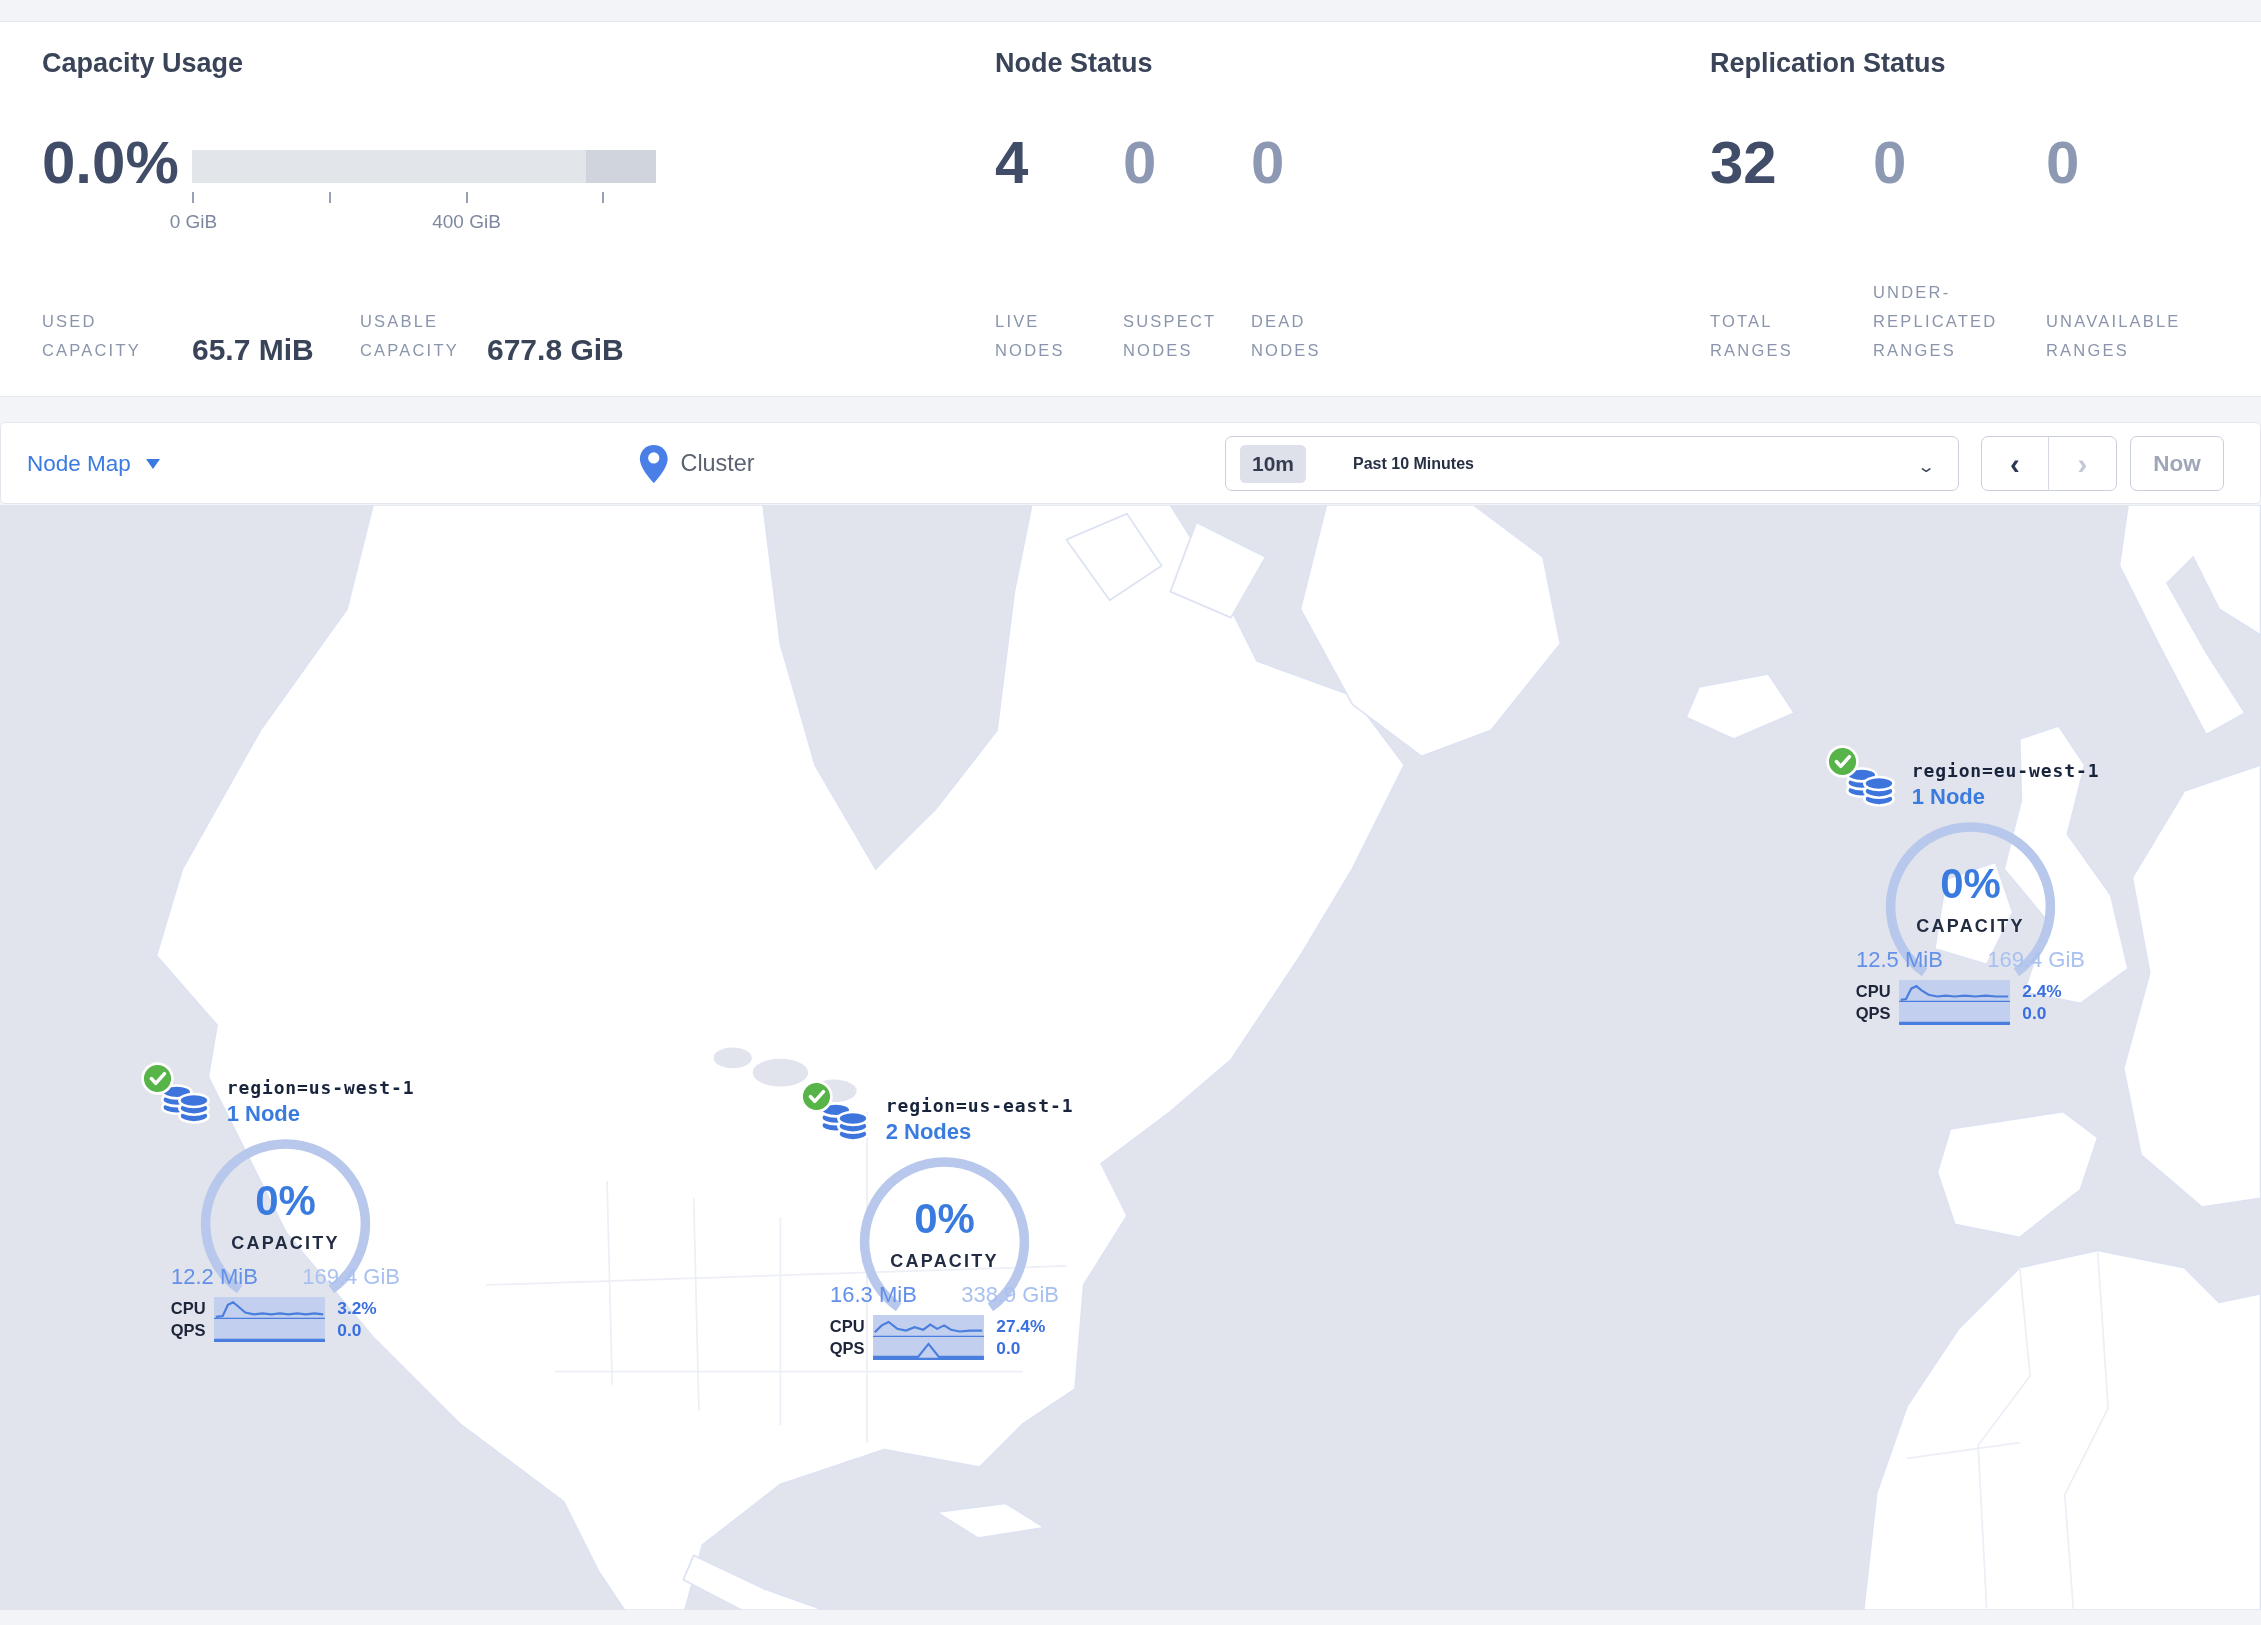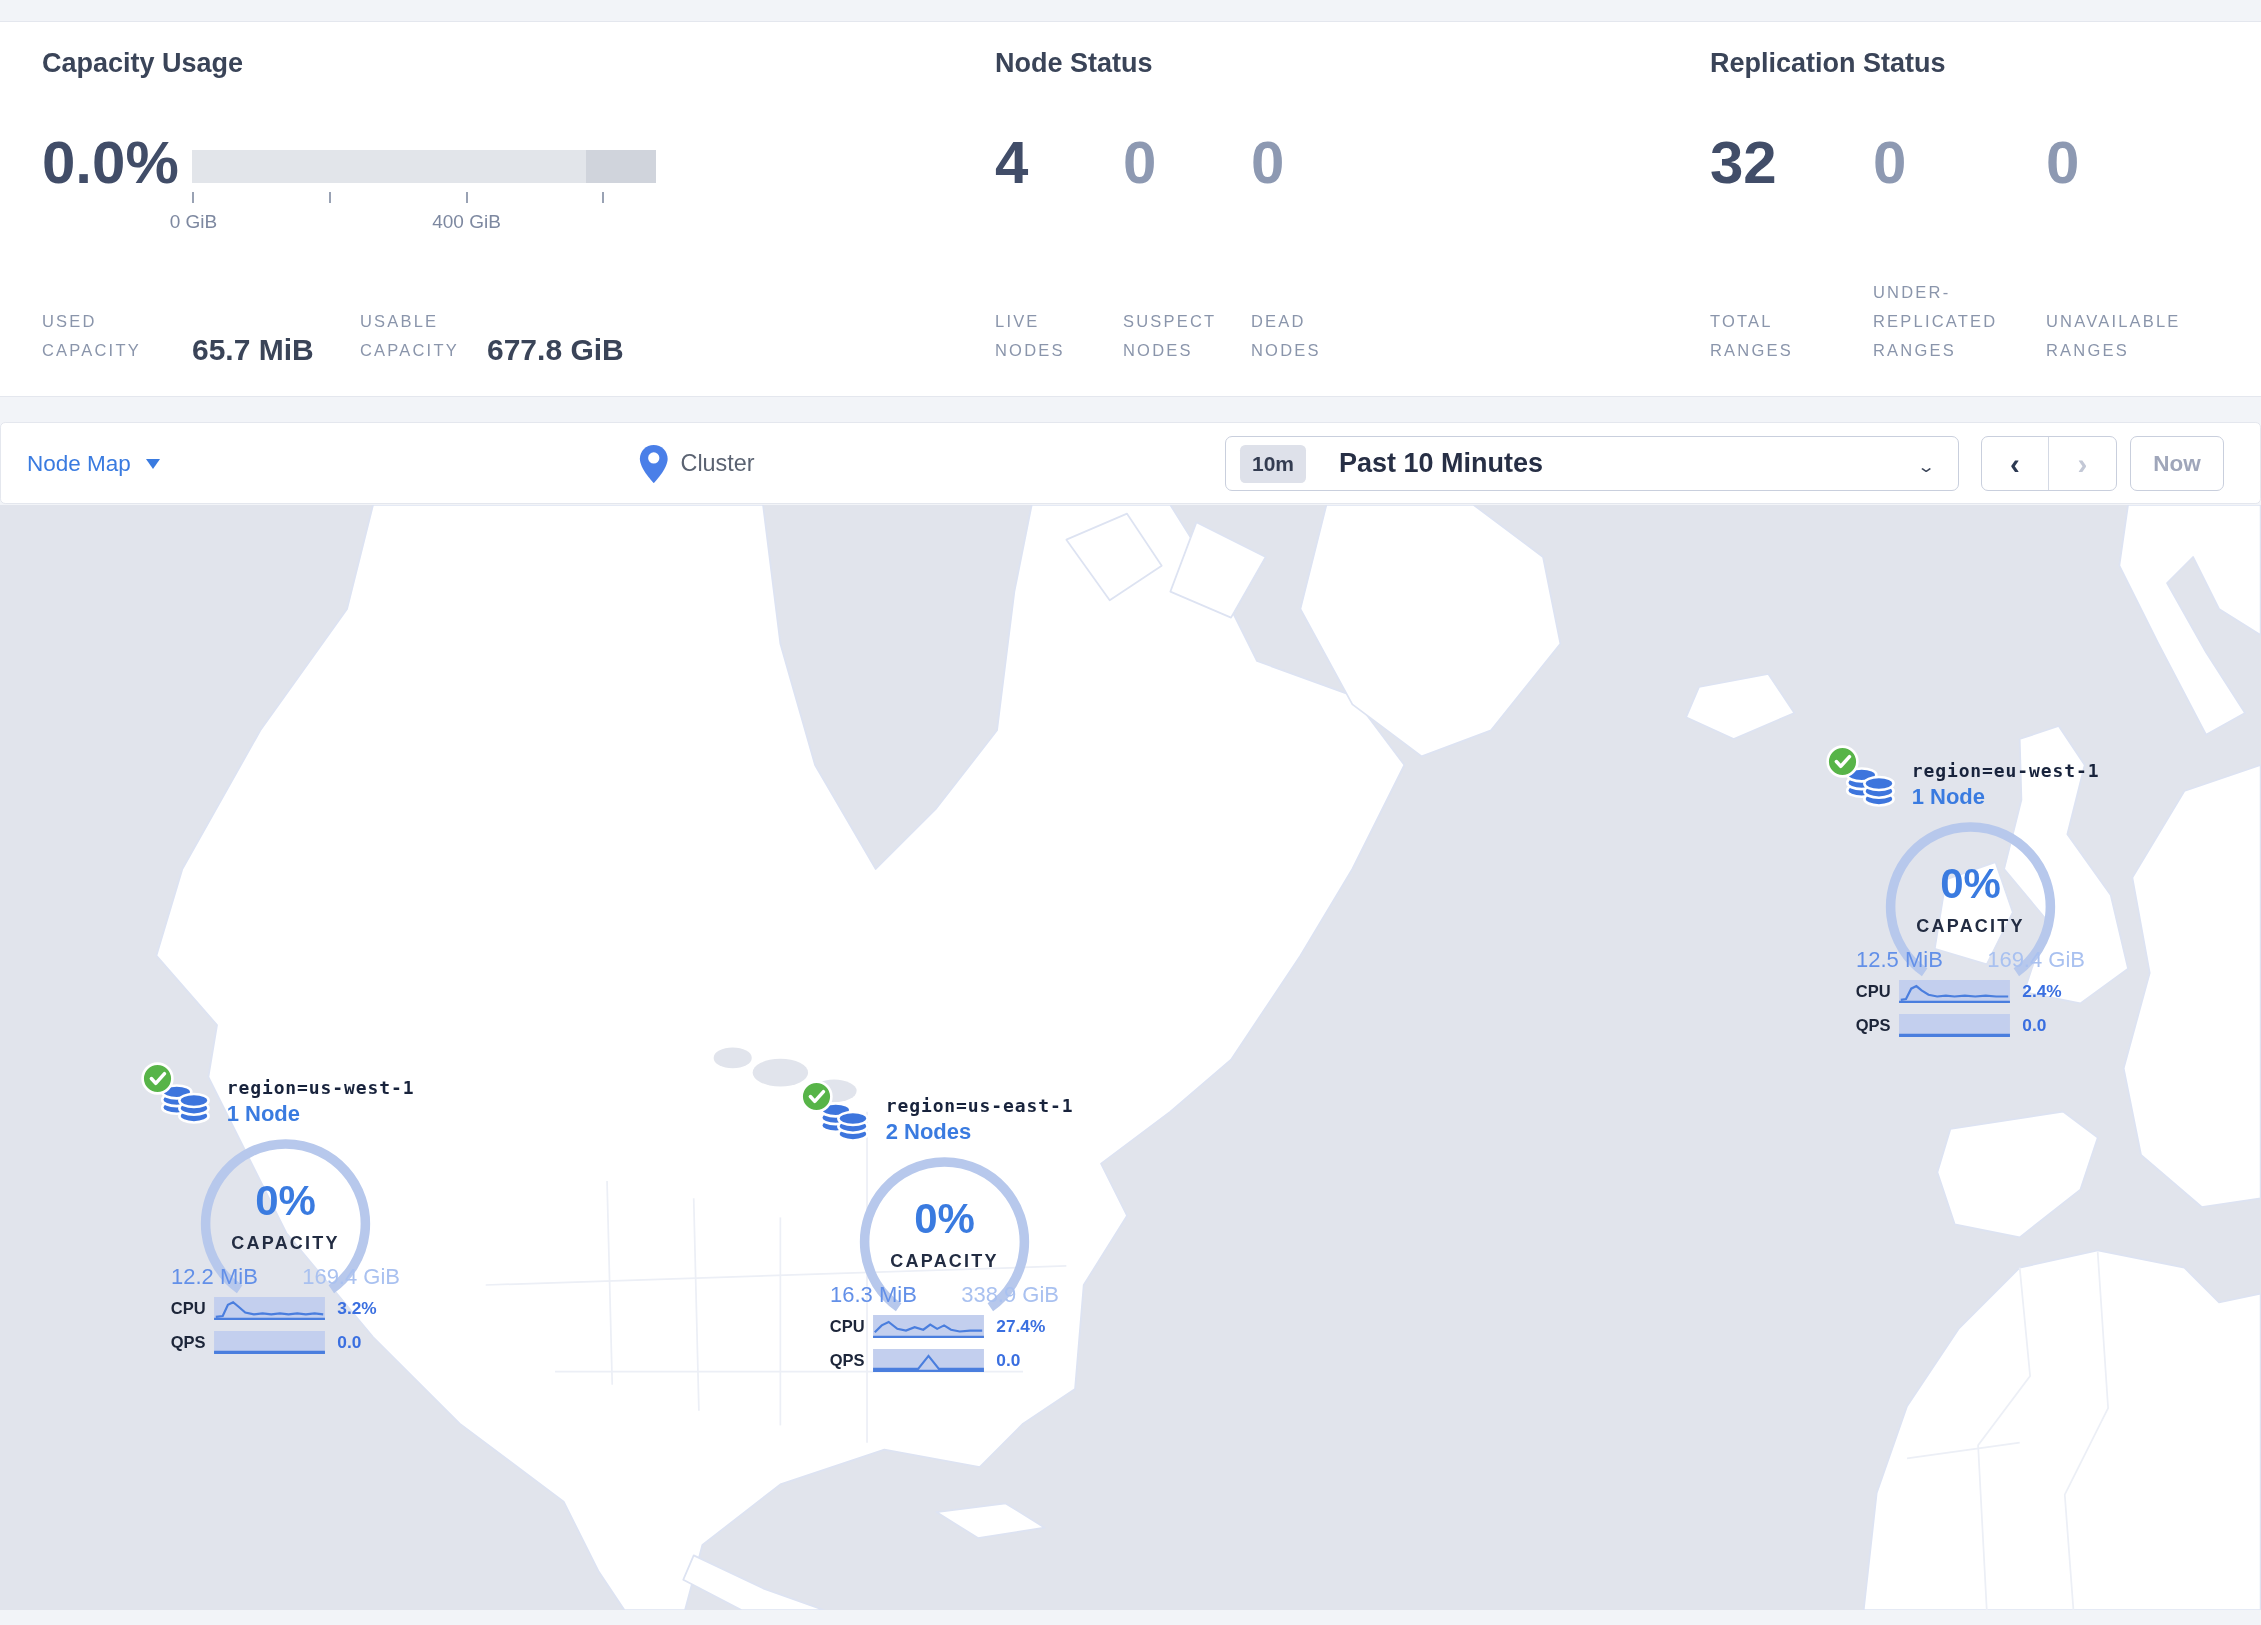--- a/index.html
+++ b/index.html
@@ -30,21 +30,21 @@
     align-items:center; gap:15.6px; cursor:pointer;text-align:right; }
   .view-selector .vs-label { font-size:22.5px; color:#3a7be0; }
   .caret-down { width:0; height:0; border-left:7.8px solid transparent; border-right:7.8px solid transparent;
     border-top:10.4px solid #3a7be0; }
   .breadcrumb { position:absolute; left:638px; top:0; height:81px; display:flex; align-items:center; gap:12px; }
   .breadcrumb .bc-label { font-size:23.4px; color:#5b6372; }
   .time-box { position:absolute; left:1224px; top:13px; width:734px; height:55px;
     border:1.7px solid #c9cfdd; border-radius:7px; background:#fff; display:flex; align-items:center; }
   .time-badge { margin-left:14px; background:#dee1ea; border-radius:5.2px; padding:7px 12px;
     font-size:21px; font-weight:bold; color:#333c51; }
-  .time-label { margin-left:33px; font-size:27px; font-weight:bold; color:#272f45; }
+  .time-label { margin-left:47px; font-size:16px; font-weight:bold; color:#272f45; }
   .time-caret { position:absolute; right:22.5px; top:15.6px; font-size:22.5px; color:#3a4458; transform:scaleY(0.7); }
   .arrow-group { position:absolute; left:1980px; top:13px; width:136px; height:55px;
     border:1.7px solid #c9cfdd; border-radius:7px; background:#fff; display:flex; }
   .arrow-btn { width:50%; display:flex; align-items:center; justify-content:center;
     font-size:29.5px; font-weight:bold; }
   .arrow-btn.prev { color:#2c3952; border-right:1.7px solid #d4d9e4; }
   .arrow-btn.next { color:#c3c8d6; }
   .now-btn { position:absolute; left:2129px; top:13px; width:94px; height:55px;
     border:1.7px solid #c9cfdd; border-radius:7px; background:#fff; display:flex;
     align-items:center; justify-content:center; font-size:22.5px; font-weight:bold; color:#9fa6ba; }
@@ -67,21 +67,21 @@
   .m-gauge { position:absolute; left:43px; top:69px; }
   .m-pct { position:absolute; left:0; top:109px; width:277px; text-align:center;
     font-size:42px; font-weight:bold; color:#3a7be0; }
   .m-capword { position:absolute; left:0; top:165px; width:277px; text-align:center;
     font-size:18px; font-weight:bold; letter-spacing:2.2px; color:#222c42; }
   .m-values { position:absolute; left:24px; top:196px; width:229px; display:flex;
     justify-content:space-between; font-size:22px; white-space:nowrap; }
   .m-used { color:#6390e8; }
   .m-usable { color:#a9c1f0; }
   .m-row { position:absolute; left:17.3px; width:251px; height:23.4px; display:flex; align-items:center; }
-  .m-row.cpu { top:229px; } .m-row.qps { top:263px;align-items:center; }
+  .m-row.cpu { top:229px; } .m-row.qps { top:251px;align-items:center; }
   .m-row-label { width:50px; text-align:right; font-size:16.5px; font-weight:bold; color:#1c2539; padding-right:8.7px; }
   .m-spark { width:111px; height:23.4px; flex:0 0 111px; }
   .m-row-val { padding-left:12px; font-size:17.3px; font-weight:bold; color:#3a6fe0; }
 </style>
 </head>
 <body>
 
 <div class="stats-panel">
 
   <div class="section-title" style="left:42px;">Capacity Usage</div>

